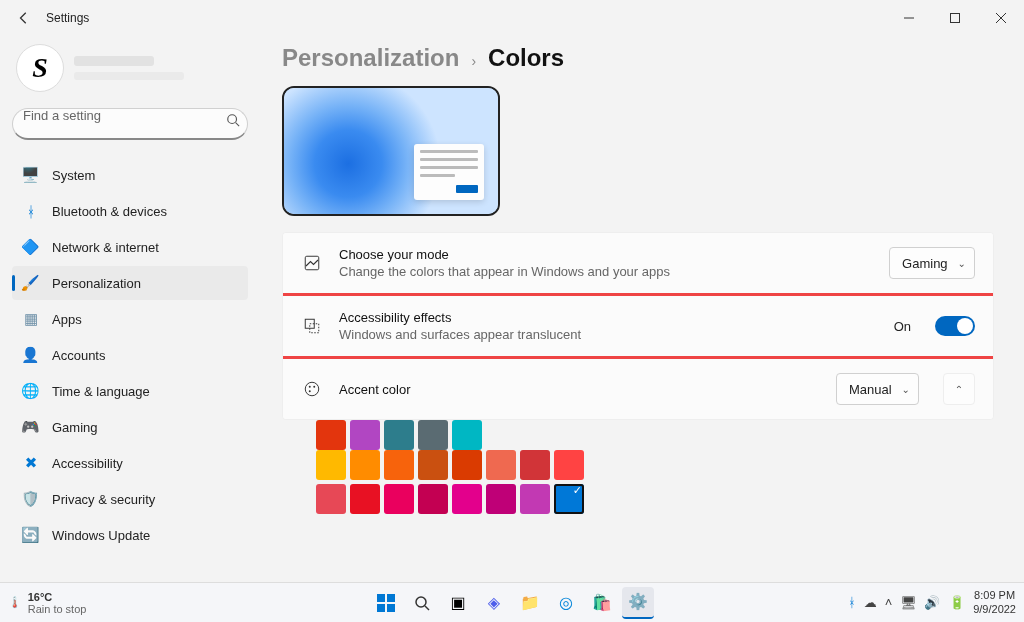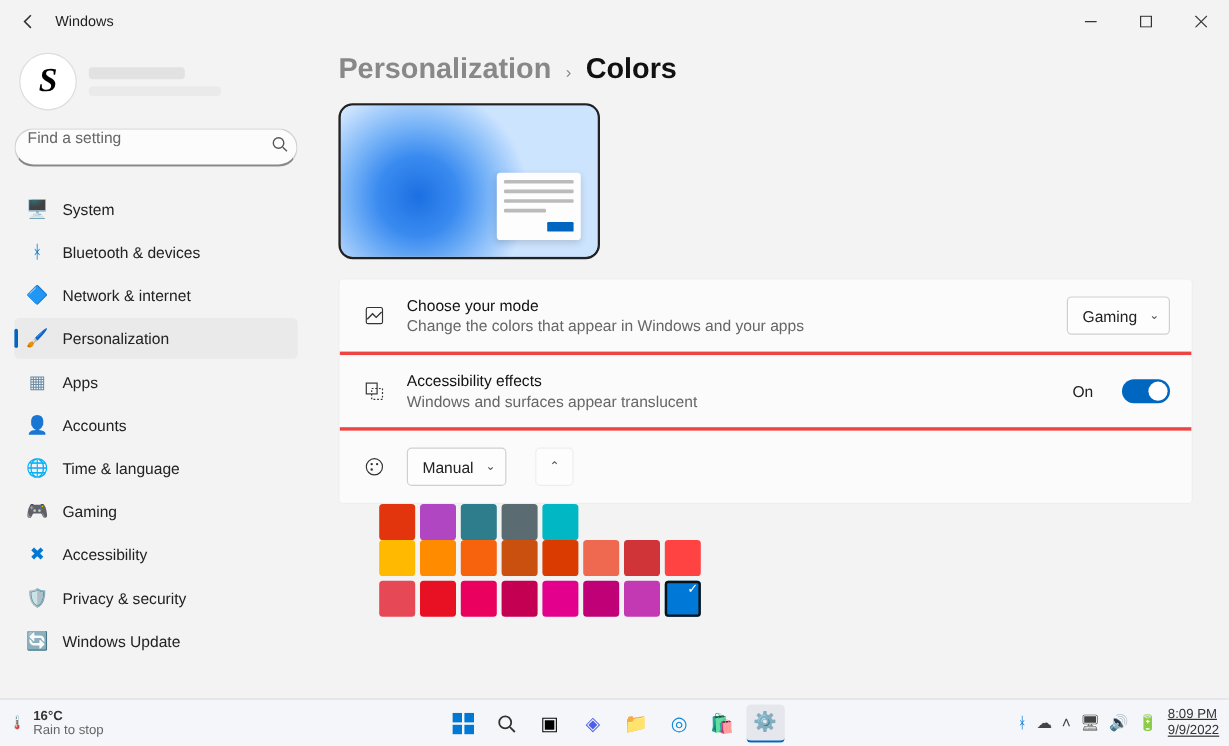--- a/index.html
+++ b/index.html
@@ -64,41 +64,41 @@
   .color-swatch.selected::after { content:"✓"; color:#fff; font-size:11px; position:absolute; right:2px; top:0px; }
   
   
   .taskbar { position:absolute; left:0; right:0; bottom:0; height:40px; background:#f5f6f9; border-top:1px solid #ddd; display:flex; align-items:center; padding:0 8px; }
   .tb-left { display:flex; align-items:center; gap:6px; font-size:11px; color:#333; }
   .tb-center { position:absolute; left:50%; transform:translateX(-50%); display:flex; align-items:center; gap:4px; }
   .tb-center .tb-icon { width:32px; height:32px; display:flex; align-items:center; justify-content:center; border-radius:4px; cursor:pointer; font-size:16px;}
   .tb-center .tb-icon.active { background:#e5e7ed; border-bottom:2px solid #0067c0;}
   .tb-right { margin-left:auto; display:flex; align-items:center; gap:8px; font-size:11px; color:#333; }
   .tb-right .sys-icon { font-size:13px; color:#444; }
-  .tb-clock { text-align:left; line-height:1.2; font-size:11px;text-decoration:underline;}
+  .tb-clock { text-align:center; line-height:1.2; font-size:11px;}
   
   .chev { font-size:10px; color:#555;}
   
   .settings-group { border:1px solid #eee; border-radius:4px; background:#fbfbfb; overflow:hidden;}
   .settings-group .setting-row { border:none; border-bottom:3px solid #ef4444; margin:0; border-radius:0; }
   .settings-group .setting-row:last-child { border-bottom:none;}
   
   .content::-webkit-scrollbar{width:6px;}
   .content::-webkit-scrollbar-thumb{background:#ccc;border-radius:3px;}
 </style>
 </head>
 <body>
 
 <div class="titlebar">
   <div class="back-btn">
     <svg width="14" height="14" viewBox="0 0 16 16">
         <path d="M10 2 L4 8 L10 14" stroke="#333" stroke-width="1.5" fill="none"></path>
       </svg>
   </div>
-  <span class="app-title">Windows</span>
+  <span class="app-title">Settings</span>
   <div class="win-controls">
     <div>
         <svg width="10" height="10">
           <line x1="0" y1="5" x2="10" y2="5" stroke="#333"></line>
         </svg>
       </div>
     <div>
         <svg width="10" height="10">
           <rect x="0.5" y="0.5" width="9" height="9" stroke="#333" fill="none"></rect>
         </svg>
@@ -231,20 +231,23 @@
       </div>
 
       <div class="setting-row">
         <div class="row-icon">
           <svg width="18" height="18" viewBox="0 0 24 24">
               <circle cx="12" cy="12" r="9" stroke="#333" fill="none" stroke-width="1.3"></circle>
               <circle cx="9" cy="9" r="1.3" fill="#333"></circle>
               <circle cx="15" cy="9" r="1.3" fill="#333"></circle>
               <circle cx="9" cy="15" r="1.3" fill="#333"></circle>
             </svg>
+        </div>
+        <div class="row-text">
+          <div class="row-title">Accent color</div>
         </div>
         <div class="dropdown">
           <span>Manual</span>
           <span class="chev">⌄</span>
         </div>
         <div class="expand-btn">
           <span class="chev">⌃</span>
         </div>
       </div>
     </div>

